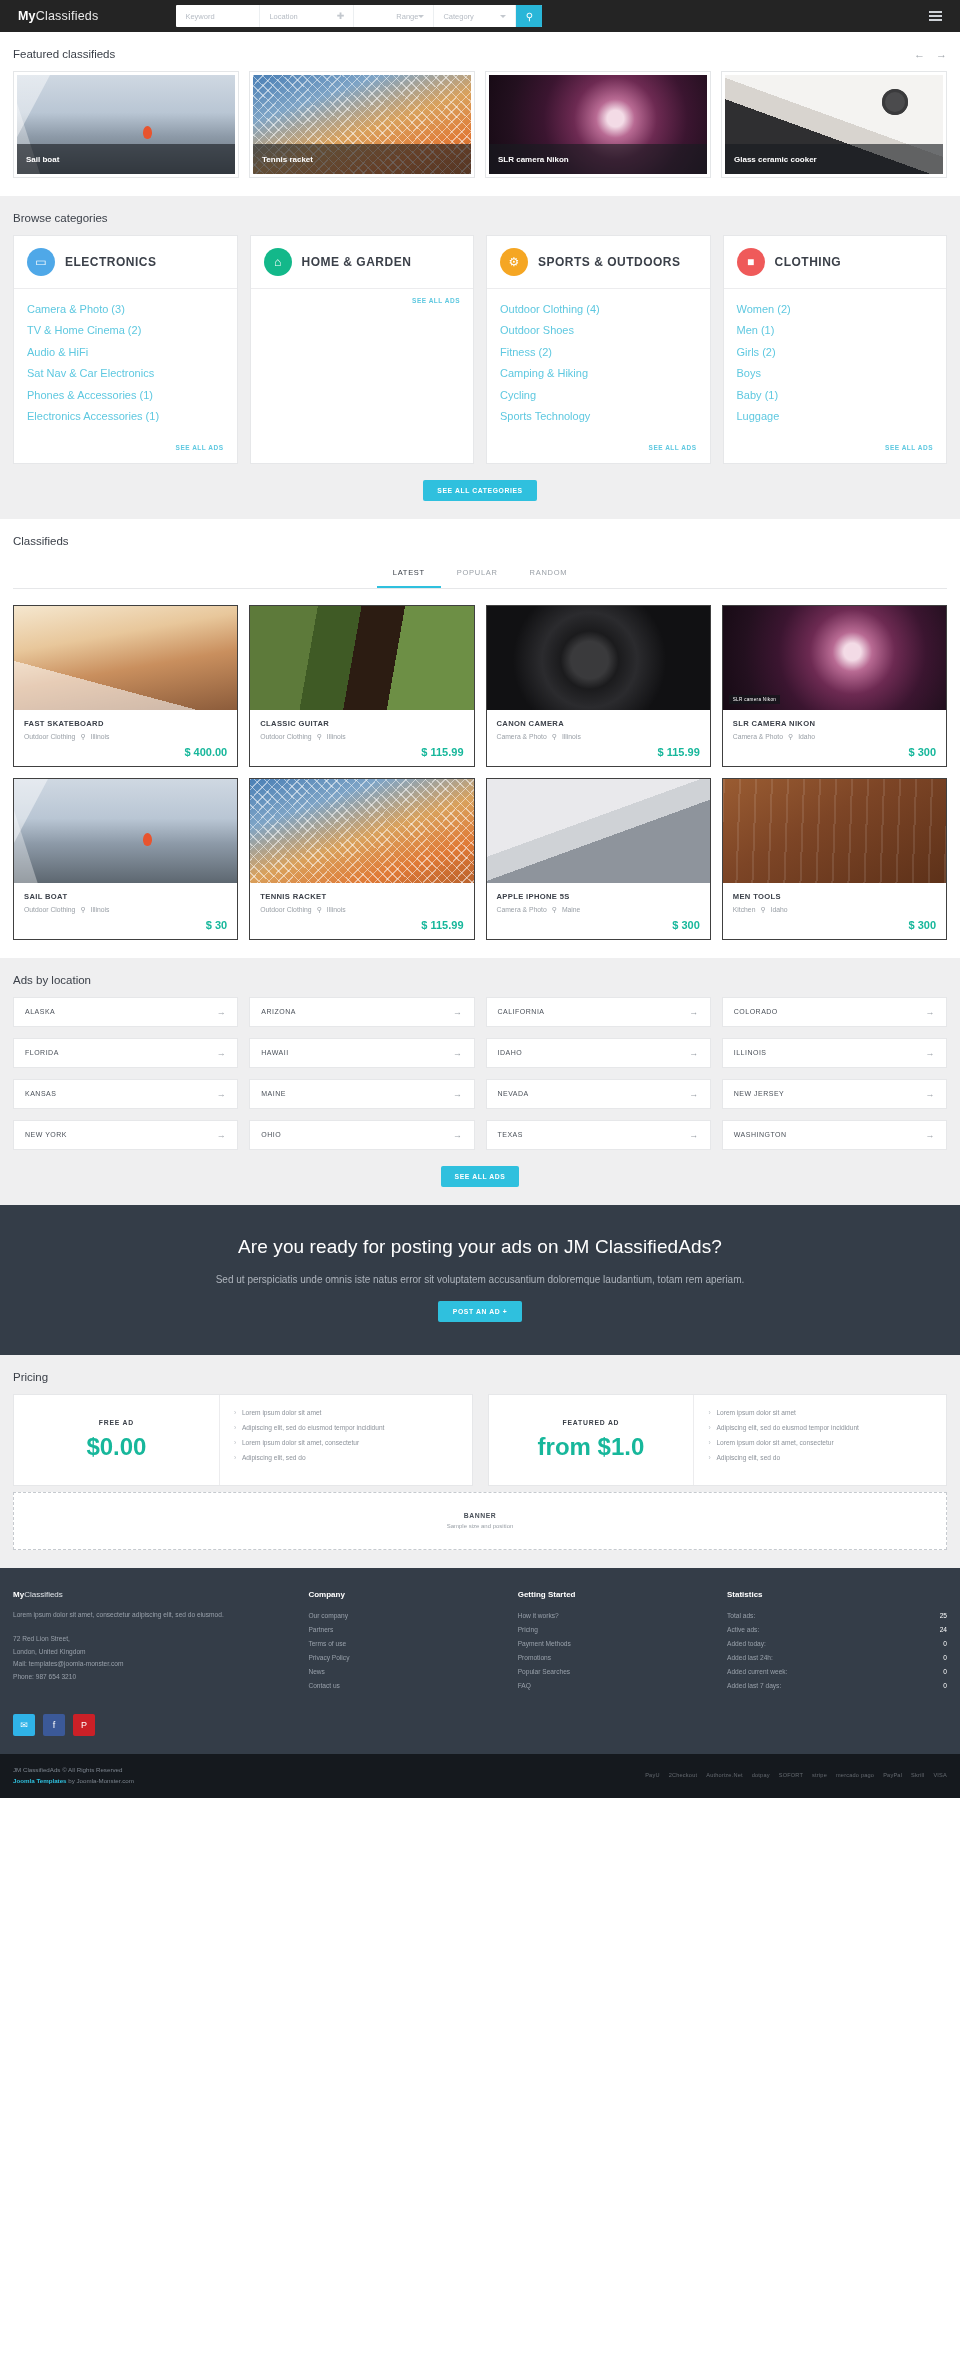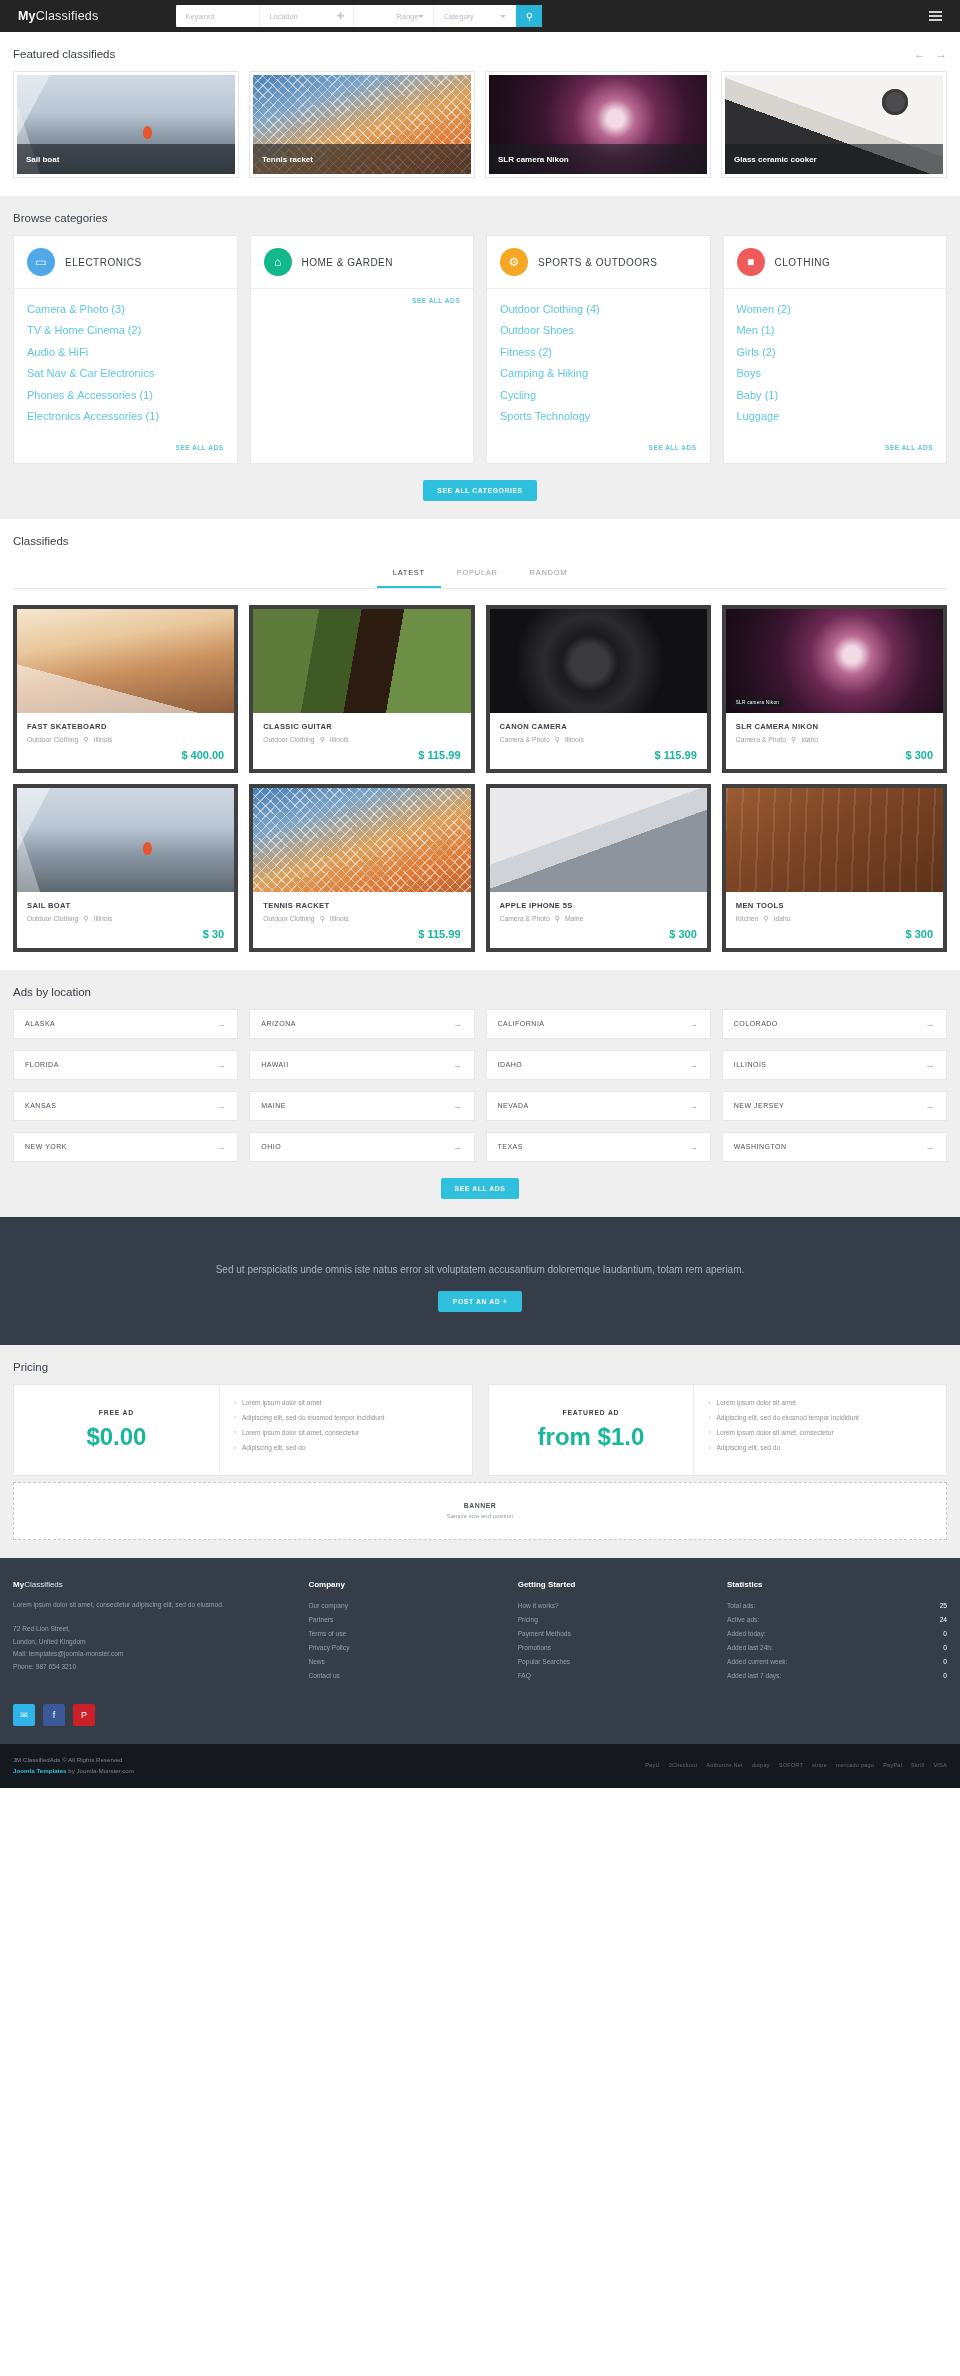--- a/index.html
+++ b/index.html
@@ -67,33 +67,33 @@
     linear-gradient(#dcdee1,#b4b9bf);}
   .img-tools{background:
     repeating-linear-gradient(92deg,rgba(255,255,255,.1) 0 2px,transparent 2px 16px),
     linear-gradient(150deg,#9a5c32 0%,#7d4526 42%,#5d3119 100%);}
 
   
   .cat-grid{display:grid;grid-template-columns:repeat(4,1fr);gap:12px;}
   .cat-card{background:#fff;border:1px solid #e6e7e9;}
   .cat-head{display:flex;align-items:center;gap:10px;padding:12px 13px;border-bottom:1px solid #ececee;}
   .cat-ic{width:28px;height:28px;border-radius:50%;display:flex;align-items:center;justify-content:center;color:#fff;font-size:12px;flex:none;}
-  .cat-name{font-size:10px;font-weight:400;letter-spacing:.5px;color:#3b4049;}
+  .cat-name{font-size:12px;font-weight:700;letter-spacing:.5px;color:#3b4049;}
   .cat-list{padding:10px 13px 8px;}
   .cat-list a{display:block;font-size:11px;color:#5ec8e0;text-decoration:none;line-height:1.95;cursor:pointer;}
   .cat-foot{padding:0 13px 9px;text-align:right;}
   .cat-foot a{font-size:6.5px;font-weight:700;letter-spacing:.5px;color:#5ec8e0;text-decoration:none;}
   .btn-c{display:block;width:max-content;margin:16px auto 0;background:#2fc0de;color:#fff;font-size:6.8px;font-weight:700;letter-spacing:.6px;padding:7px 14px;border:none;border-radius:2px;cursor:pointer;}
 
   
   .tabs{display:flex;justify-content:center;gap:0;border-bottom:1px solid #e6e7e9;margin-bottom:16px;}
   .tab{font-size:7.5px;letter-spacing:.7px;color:#9aa0a7;padding:9px 16px;cursor:pointer;border-bottom:2px solid transparent;}
   .tab.on{color:#3b4049;border-bottom-color:#2fc0de;}
   .cls-grid{display:grid;grid-template-columns:repeat(4,1fr);gap:11px;}
-  .cls{background:#fff;border:4px solid #404040;cursor:pointer;}
+  .cls{background:#fff;border:1px solid #404040;cursor:pointer;}
   .cls-img{height:104px;position:relative;overflow:hidden;}
   .cls-badge{position:absolute;left:6px;bottom:6px;background:rgba(20,22,26,.72);color:#fff;font-size:4.6px;padding:2px 4px;letter-spacing:.3px;}
   .cls-body{padding:9px 10px 8px;}
   .cls-t{font-size:7.6px;font-weight:700;letter-spacing:.35px;color:#3b4049;}
   .cls-m{font-size:6.8px;color:#9aa0a7;margin-top:5px;display:flex;align-items:center;gap:5px;}
   .pin{font-size:7px;color:#9aa0a7;}
   .cls-p{text-align:right;font-size:11px;font-weight:700;color:#17b79b;margin-top:5px;}
 
   
   .loc-grid{display:grid;grid-template-columns:repeat(4,1fr);gap:11px;}
@@ -469,20 +469,21 @@
     <span>WASHINGTON</span>
     <span class="ar">→</span>
   </div>
       </div>
     <button class="btn-c">SEE ALL ADS</button>
   </div>
 </div>
 
 <div class="cta">
   <div class="wrap">
+    <h2>Are you ready for posting your ads on JM ClassifiedAds?</h2>
     <p>Sed ut perspiciatis unde omnis iste natus error sit voluptatem accusantium doloremque laudantium, totam rem aperiam.</p>
     <button class="btn-c">POST AN AD +</button>
   </div>
 </div>
 
 <div class="sect grey">
   <div class="wrap">
     <div class="sect-title" style="margin-bottom:11px">Pricing</div>
     <div class="pr-grid" id="prGrid">
   <div class="pr">

